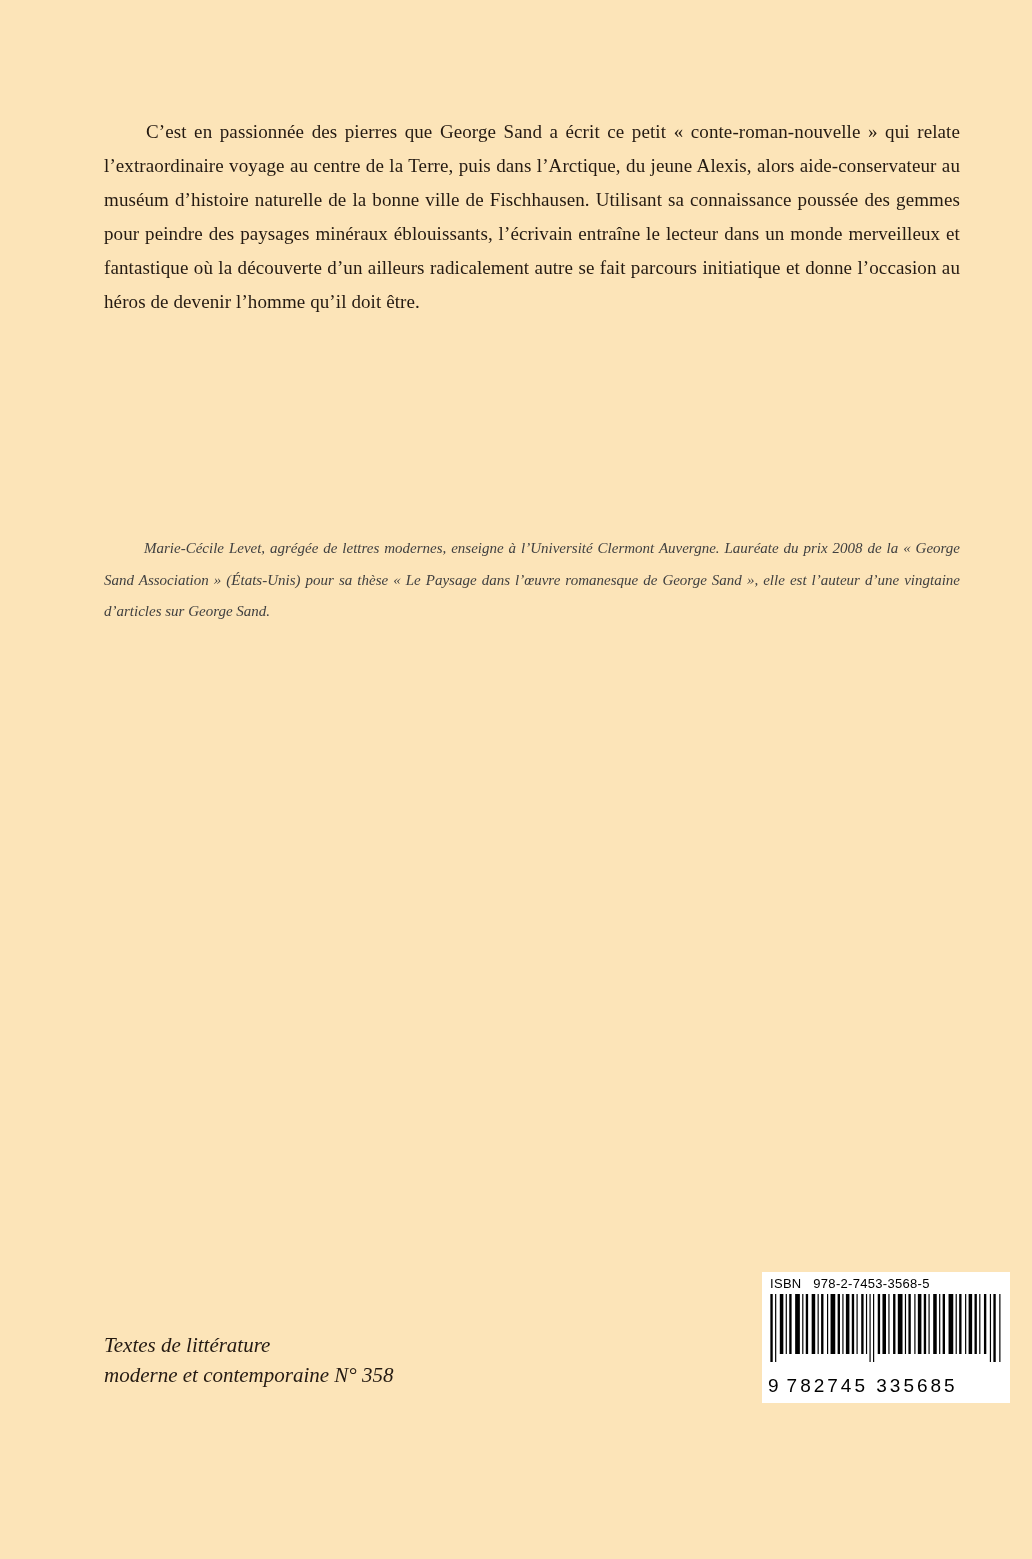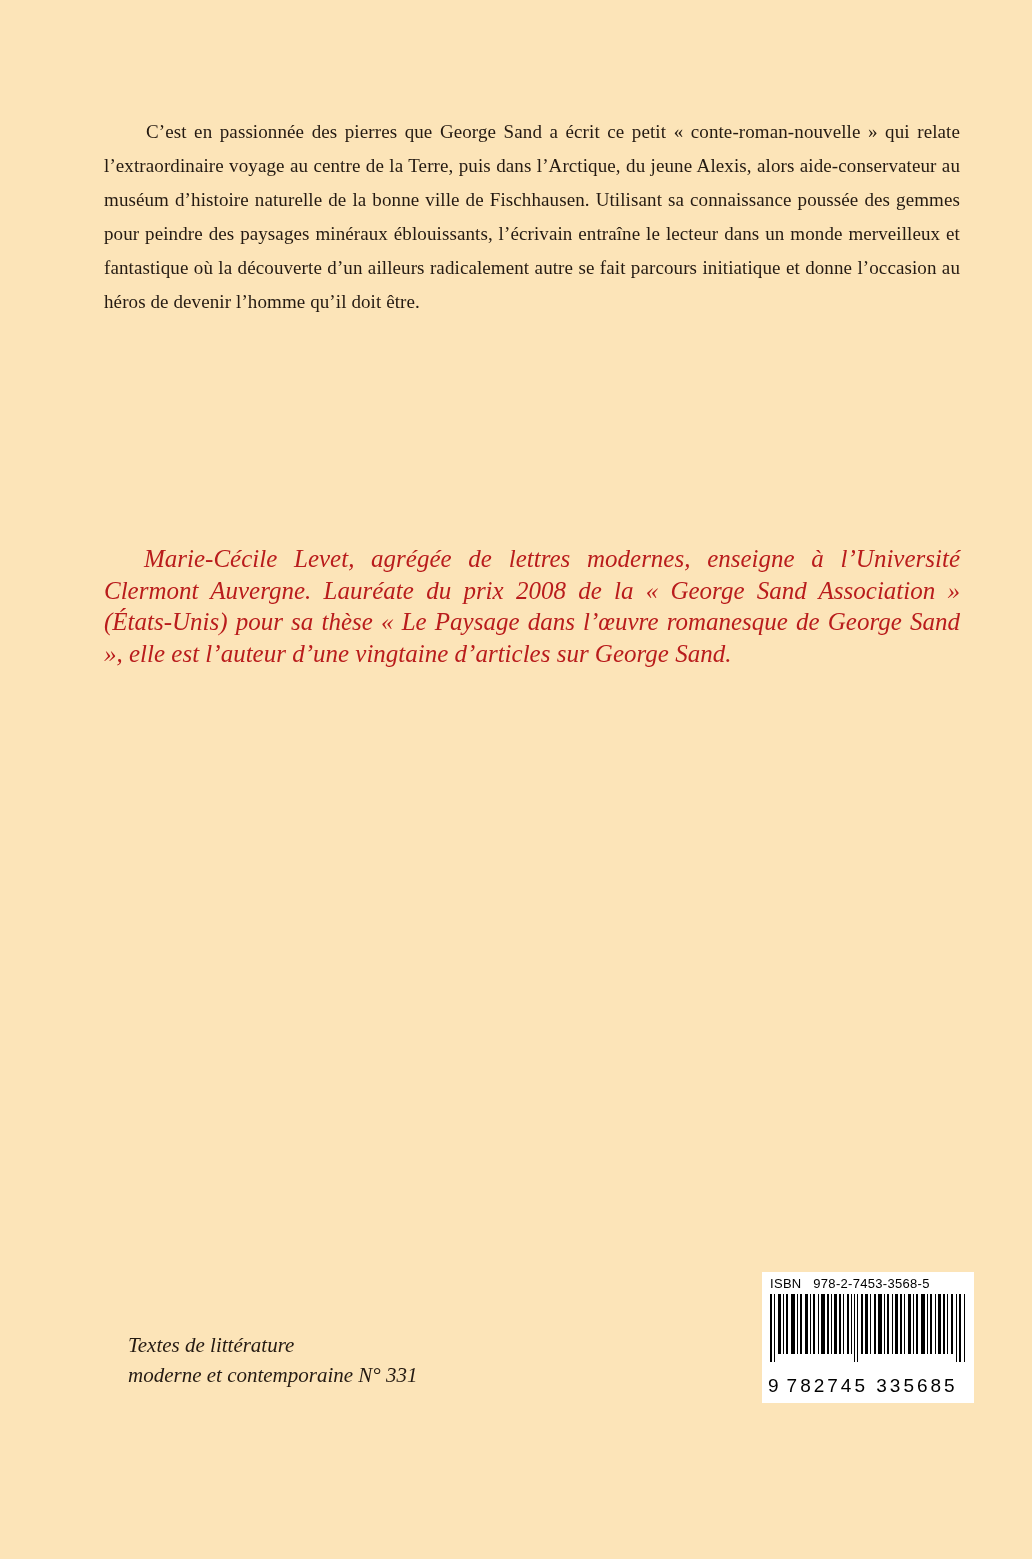--- a/index.html
+++ b/index.html
@@ -33,50 +33,49 @@
     text-indent: 42px;
     color: #241a12;
     letter-spacing: 0.1px;
   }
 
   .bio {
     position: absolute;
     left: 104px;
     top: 518px;
     width: 856px;
-    font-size: 25px;
+    font-size: 15px;
     line-height: 31.5px;
     text-align: justify;
     text-justify: inter-word;
     text-indent: 40px;
     font-style: italic;
-    color: #b91c1c;
+    color: #404040;
   }
 
   .series {
     position: absolute;
     left: 104px;
     top: 1330px;
     width: 480px;
     font-style: italic;
     font-size: 21px;
     line-height: 30px;
     color: #241a12;
   }
 
   .series div {
     white-space: nowrap;
-    margin-left: 24px;
   }
 
   .barcode-block {
     position: absolute;
     left: 762px;
     top: 1272px;
-    width: 212px;
+    width: 248px;
     background: #ffffff;
     padding: 4px 6px 6px 6px;
     box-sizing: border-box;
   }
 
   .isbn-line {
     font-family: "Liberation Sans", sans-serif;
     font-size: 13px;
     color: #000;
     letter-spacing: 0.3px;
@@ -121,21 +120,21 @@
 <body>
 
 <div class="page">
 
   <p class="blurb">C’est en passionnée des pierres que George Sand a écrit ce petit « conte-roman-nouvelle » qui relate l’extraordinaire voyage au centre de la Terre, puis dans l’Arctique, du jeune Alexis, alors aide-conservateur au muséum d’histoire naturelle de la bonne ville de Fischhausen. Utilisant sa connaissance poussée des gemmes pour peindre des paysages minéraux éblouissants, l’écrivain entraîne le lecteur dans un monde merveilleux et fantastique où la découverte d’un ailleurs radicalement autre se fait parcours initiatique et donne l’occasion au héros de devenir l’homme qu’il doit être.</p>
 
   <p class="bio">Marie-Cécile Levet, agrégée de lettres modernes, enseigne à l’Université Clermont Auvergne. Lauréate du prix 2008 de la « George Sand Association » (États-Unis) pour sa thèse « Le Paysage dans l’œuvre romanesque de George Sand », elle est l’auteur d’une vingtaine d’articles sur George Sand.</p>
 
   <div class="series">
     <div>Textes de littérature</div>
-    <div>moderne et contemporaine N° 331</div>
+    <div>moderne et contemporaine N° 358</div>
   </div>
 
   <div class="barcode-block">
     <div class="isbn-line">
       <span>ISBN</span>
       &nbsp;
       <span>978-2-7453-3568-5</span>
     </div>
     <div class="bars">
       <svg viewBox="0 0 200 68" preserveAspectRatio="none" aria-hidden="true">

